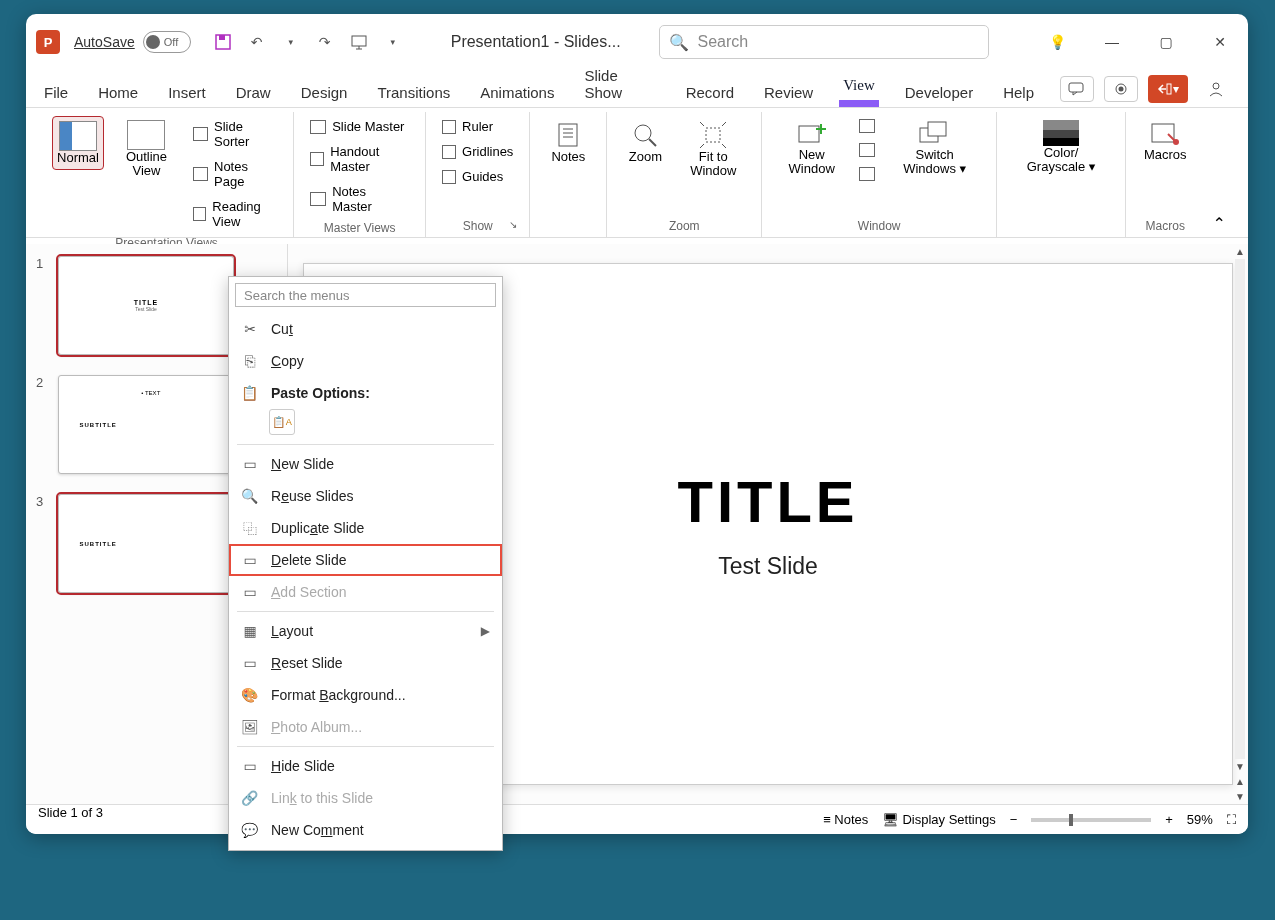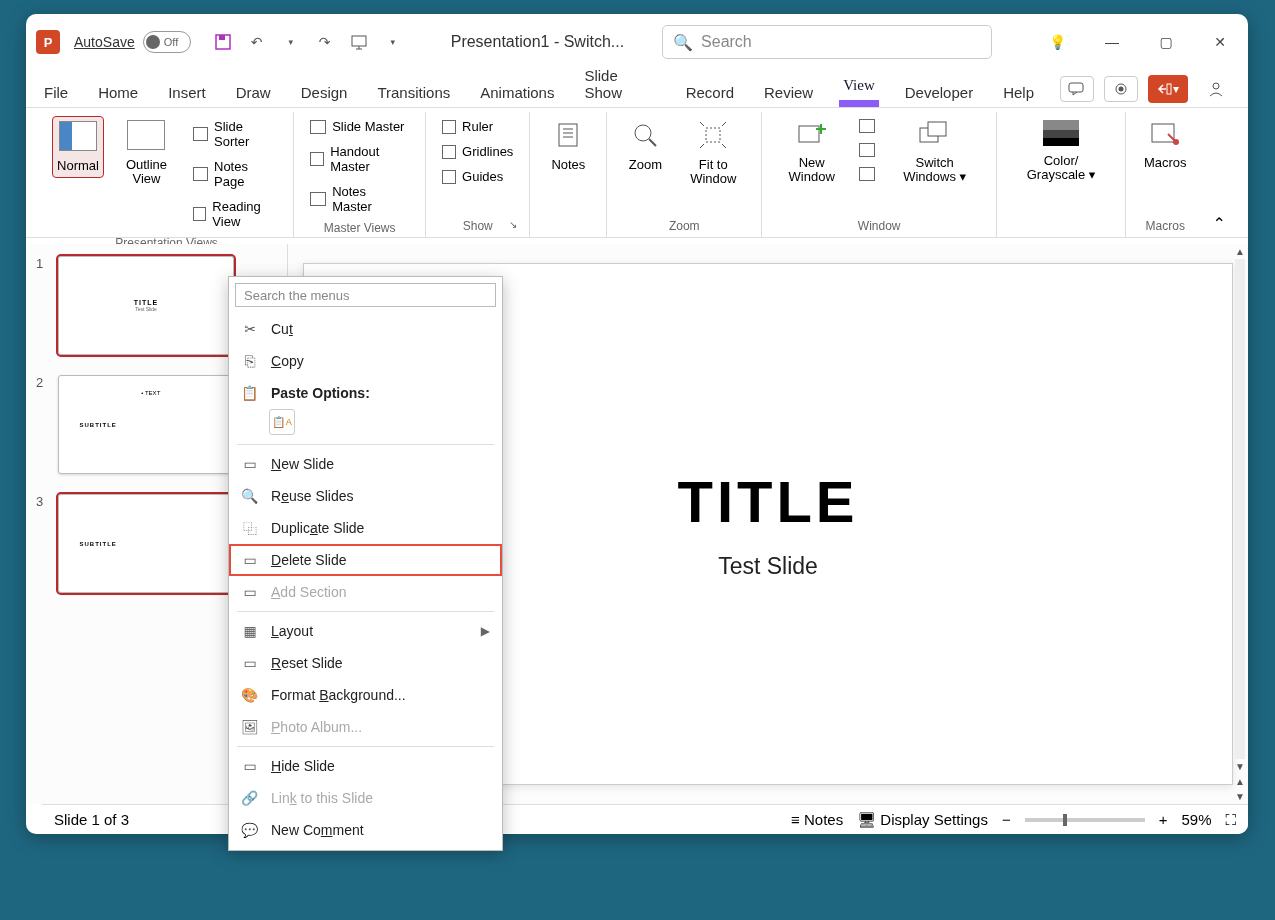--- a/index.html
+++ b/index.html
@@ -23,21 +23,21 @@
 .ribbon-tab.active { color:#0f172a; border-bottom:7px solid #8b5cf6; font-weight:500;font-family:Liberation Serif, serif; }
 .ribbon-right { margin-left:auto; display:flex; gap:10px; align-items:center; }
 .comment-btn, .record-btn { width:34px; height:26px; border:1px solid #ccc; border-radius:4px; display:flex; align-items:center; justify-content:center; }
 .share-btn { width:40px; height:28px; background:#d24726; border-radius:4px; color:#fff; display:flex; align-items:center; justify-content:center; font-size:12px; }
 
 .ribbon { height:130px; border-bottom:1px solid #ddd; display:flex; padding:4px 14px 0 14px; gap:0; }
 .ribbon-group { display:flex; flex-direction:column; padding:0 12px; border-right:1px solid #ddd; }
 .ribbon-group:last-child { border-right:none; }
 .group-content { flex:1; display:flex; align-items:flex-start; gap:6px; padding-top:4px; }
 .group-label { text-align:center; font-size:12px; color:#666; padding:4px 0; }
-.big-btn { display:flex; flex-direction:column; align-items:center; justify-content:center; gap:8px; padding:4px 6px; border-radius:4px; cursor:pointer; min-width:52px; }
+.big-btn { display:flex; flex-direction:column; align-items:center; justify-content:center; gap:0; padding:4px 6px; border-radius:4px; cursor:pointer; min-width:52px; }
 .big-btn.selected { background:#f5e6e6; border:1px solid #b5292f; }
 .big-btn .icon-rect { width:38px; height:30px; border:1px solid #888; background:#fff; display:flex; }
 .big-btn .label { font-size:13px; text-align:center; line-height:1.1; }
 .small-btn-col { display:flex; flex-direction:column; gap:4px; }
 .small-btn { display:flex; align-items:center; gap:6px; font-size:13px; padding:3px 4px; border-radius:3px; cursor:pointer; }
 .small-icon { width:16px; height:14px; border:1px solid #666; display:inline-block; }
 .check-row { display:flex; align-items:center; gap:6px; font-size:13px; padding:3px 4px; }
 .checkbox { width:14px; height:14px; border:1px solid #666; }
 .collapse-caret { margin-left:auto; align-self:flex-end; padding:4px 8px; cursor:pointer; }
 
@@ -54,21 +54,21 @@
 .thumb3-left { flex:0 0 45%; display:flex; align-items:center; justify-content:center; font-size:6px; font-weight:bold; letter-spacing:1px; }
 .thumb3-right { flex:1; display:flex; align-items:flex-start; padding-top:14px; padding-left:4px; font-size:6px; }
 .slide-area { flex:1; display:flex; align-items:center; justify-content:center; position:relative; background:#fcfcfc; }
 .slide-canvas { width:930px; height:522px; background:#fff; border:1px solid #ccc; box-shadow:0 2px 8px rgba(0,0,0,.1); display:flex; flex-direction:column; align-items:center; justify-content:center; gap:18px; }
 .slide-title { font-size:58px; font-weight:600; letter-spacing:4px; }
 .slide-subtitle { font-size:23px; color:#222; }
 .vscroll { position:absolute; right:0; top:0; bottom:0; width:16px; display:flex; flex-direction:column; align-items:center; }
 .vscroll-arrow { font-size:10px; color:#555; padding:2px; }
 .vscroll-track { flex:1; width:10px; background:#eee; }
 
-.statusbar { position:absolute; bottom:0; left:16px; right:0; height:30px; border-top:1px solid #ddd; display:flex; align-items:center; padding:0 12px; font-size:15px; gap:18px; background:#fff; }
+.statusbar { position:absolute; bottom:0; left:0; right:0; height:30px; border-top:1px solid #ddd; display:flex; padding:0 12px; font-size:13px; gap:18px; background:#fff; }
 .status-right { margin-left:auto; display:flex; align-items:center; gap:14px; }
 .zoom-slider { width:120px; height:4px; background:#ccc; position:relative; }
 .zoom-slider::after { content:''; position:absolute; left:38px; top:-4px; width:4px; height:12px; background:#666; }
 
 .context-menu { position:absolute; left:228px; top:276px; width:275px; background:#fff; border:1px solid #bbb; box-shadow:0 4px 16px rgba(0,0,0,.25); padding-bottom:4px; z-index:100; }
 .ctx-search { margin:6px; height:24px; border:1px solid #bbb; padding:0 8px; font-size:13px; display:flex; align-items:center; color:#888; }
 .ctx-item { display:flex; align-items:center; gap:12px; padding:7px 12px; font-size:14px; color:#222; cursor:pointer; }
 .ctx-item.disabled { color:#aaa; }
 .ctx-item.highlighted { outline:2px solid #e74c3c; outline-offset:-2px; background:#fff; }
 .ctx-icon { width:18px; height:18px; display:inline-flex; align-items:center; justify-content:center; font-size:14px; color:#555; }
@@ -102,21 +102,21 @@
       <div class="qat-btn">↷</div>
       <div class="qat-btn">
           <svg width="18" height="18" viewBox="0 0 18 18">
             <rect x="2" y="3" width="14" height="10" fill="none" stroke="#555"></rect>
             <line x1="9" y1="13" x2="9" y2="16" stroke="#555"></line>
             <line x1="6" y1="16" x2="12" y2="16" stroke="#555"></line>
           </svg>
         </div>
       <div class="qat-btn" style="font-size:9px">▾</div>
     </div>
-    <span class="doc-title">Presentation1  -  Switch...</span>
+    <span class="doc-title">Presentation1  -  Slides...</span>
     <div class="search-box">
       <span>🔍</span>
       <span>Search</span>
     </div>
     <div class="titlebar-right">
       <div class="win-btn">💡</div>
       <div class="win-btn">—</div>
       <div class="win-btn">▢</div>
       <div class="win-btn">✕</div>
     </div>

